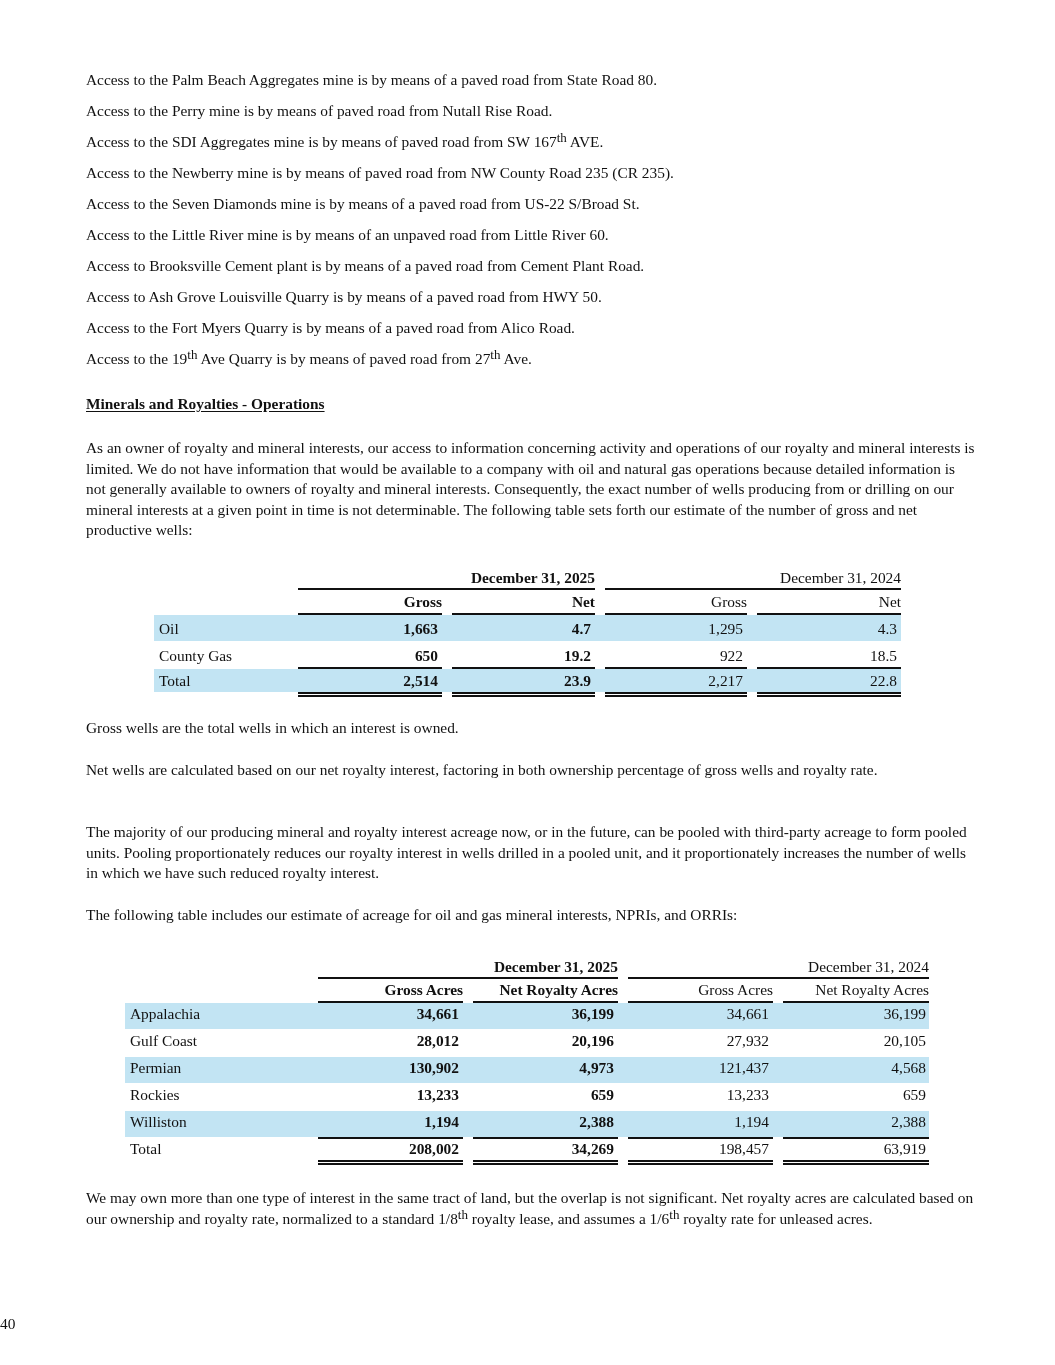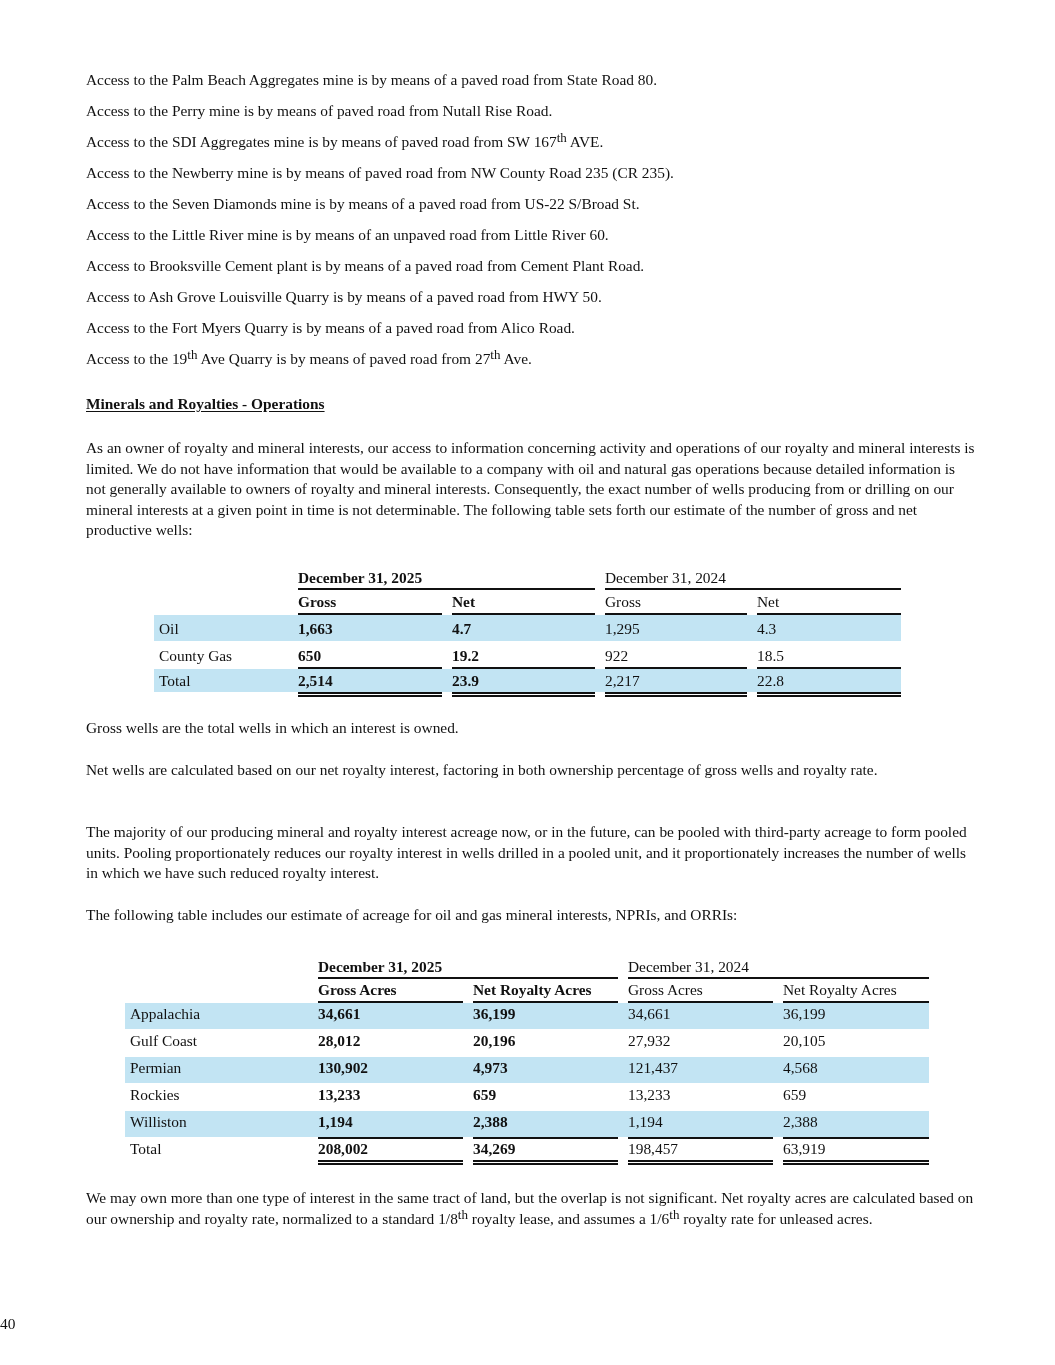--- a/index.html
+++ b/index.html
@@ -8,22 +8,22 @@
     font-family: "Liberation Serif", "DejaVu Serif", serif;
     color: #111111; font-size: 15.4px;
   }
   .line { position: absolute; left: 86px; white-space: nowrap; line-height: 20px; }
   sup { font-size: 13px; line-height: 0; vertical-align: 5px; }
   .heading { font-weight: bold; text-decoration: underline; text-underline-offset: 2px; }
   .para { position: absolute; left: 86px; width: 890px; line-height: 20.5px; }
   .band { position: absolute; background: #c2e4f3; }
   .cell { position: absolute; white-space: nowrap; line-height: 20px; }
   .b { font-weight: bold; }
-  .r { text-align: left; font-family: Liberation Serif, serif; }
-  .c { text-align: left; }
+  .r { text-align: right; font-family: Liberation Serif, serif; }
+  .c { text-align: right; }
   .rule { position: absolute; height: 2px; background: #111; }
   .rule2 { position: absolute; height: 1.5px; background: #111; }
   .pagenum { position: absolute; left: 0; width: 1010px; text-align: left; top: 1315px; }
 </style>
 </head>
 <body>
 
 <div class="line" style="top:70px"><span>Access to the Palm Beach Aggregates mine is by means of a paved road from State Road 80.</span></div>
 <div class="line" style="top:101px"><span>Access to the Perry mine is by means of paved road from Nutall Rise Road.</span></div>
 <div class="line" style="top:132px"><span>Access to the SDI Aggregates mine is by means of paved road from SW 167</span><sup>th</sup><span> AVE.</span></div>

